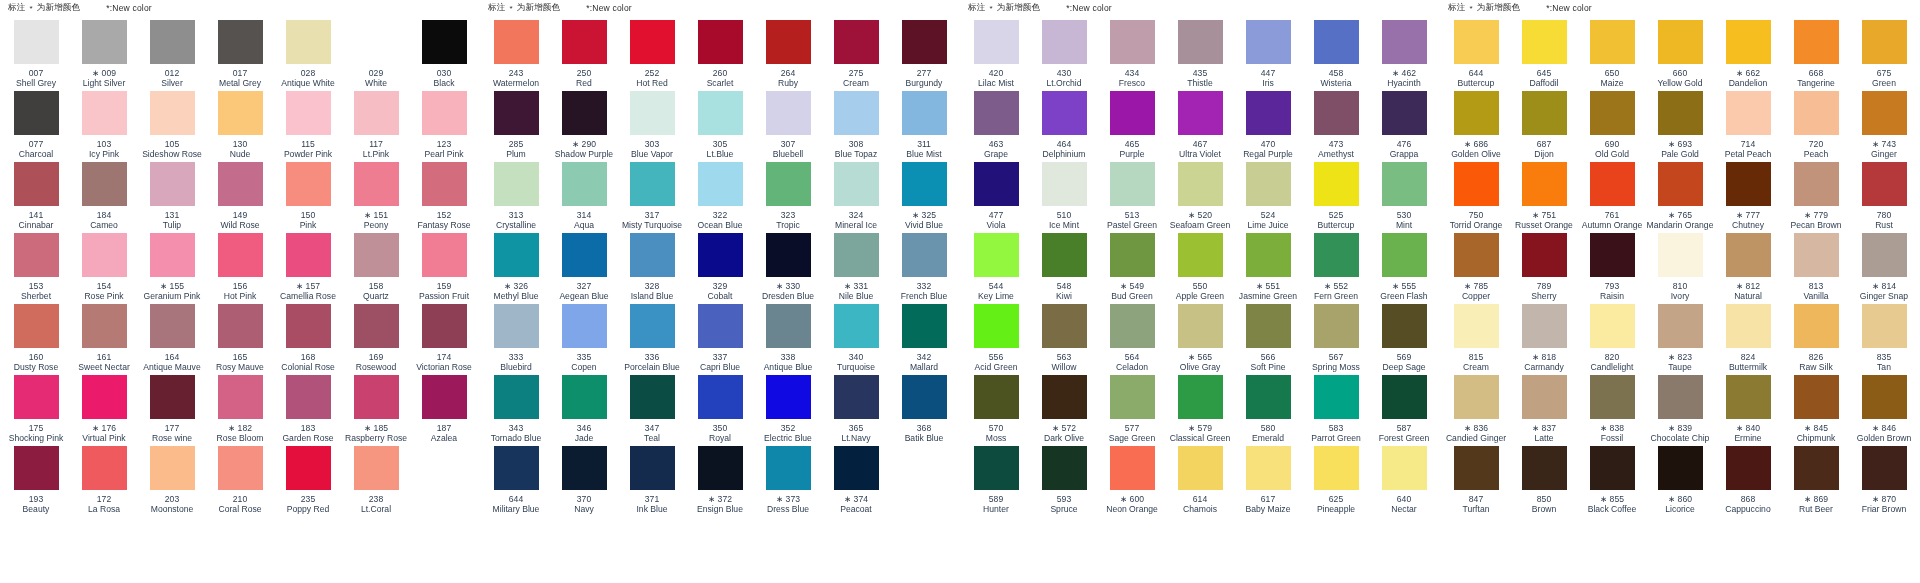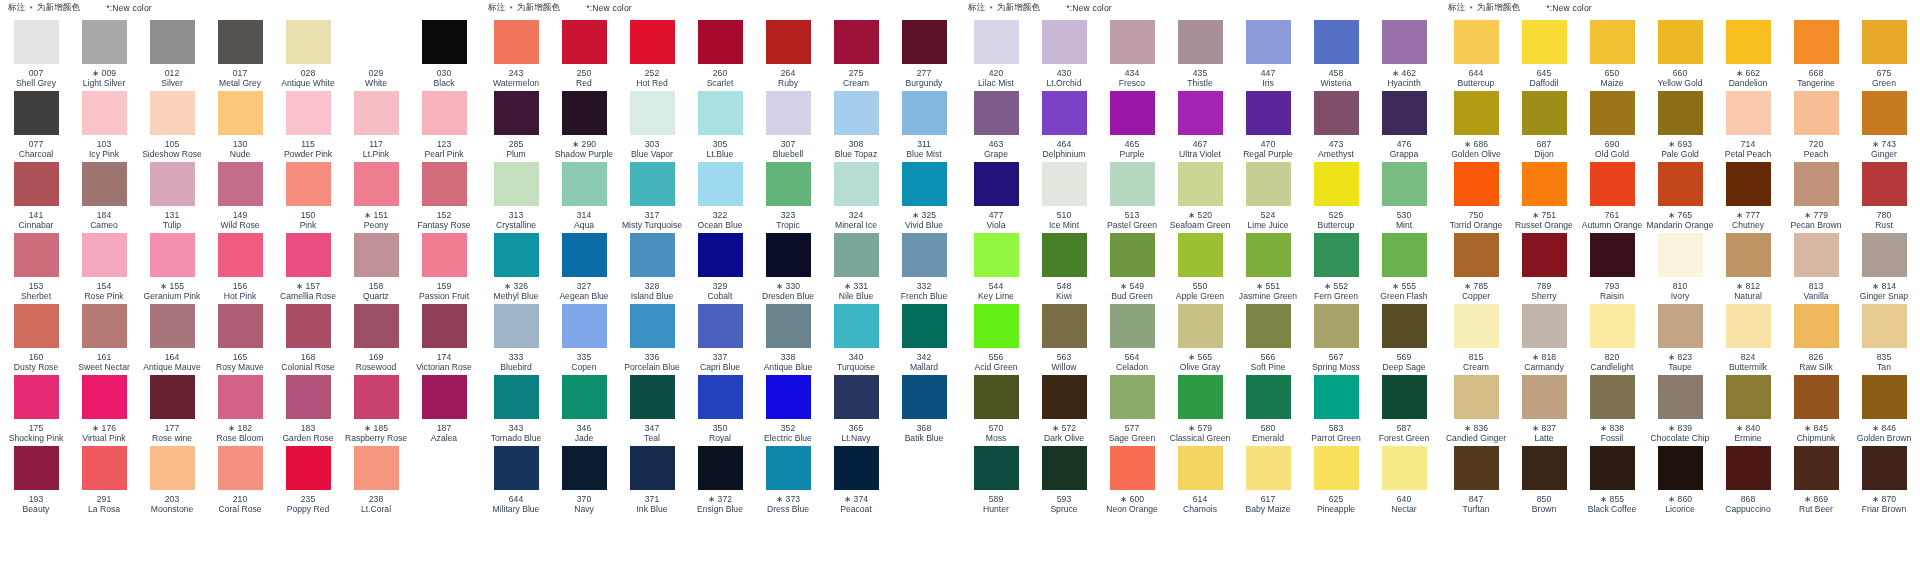--- a/index.html
+++ b/index.html
@@ -298,21 +298,21 @@
           <div class="code">187</div>
           <div class="nm">Azalea</div>
         </div>
         <div class="cell">
           <div class="chip" style="background: rgb(141, 29, 64);"></div>
           <div class="code">193</div>
           <div class="nm">Beauty</div>
         </div>
         <div class="cell">
           <div class="chip" style="background: rgb(239, 90, 94);"></div>
-          <div class="code">291</div>
+          <div class="code">172</div>
           <div class="nm">La Rosa</div>
         </div>
         <div class="cell">
           <div class="chip" style="background: rgb(251, 187, 139);"></div>
           <div class="code">203</div>
           <div class="nm">Moonstone</div>
         </div>
         <div class="cell">
           <div class="chip" style="background: rgb(246, 144, 128);"></div>
           <div class="code">210</div>

